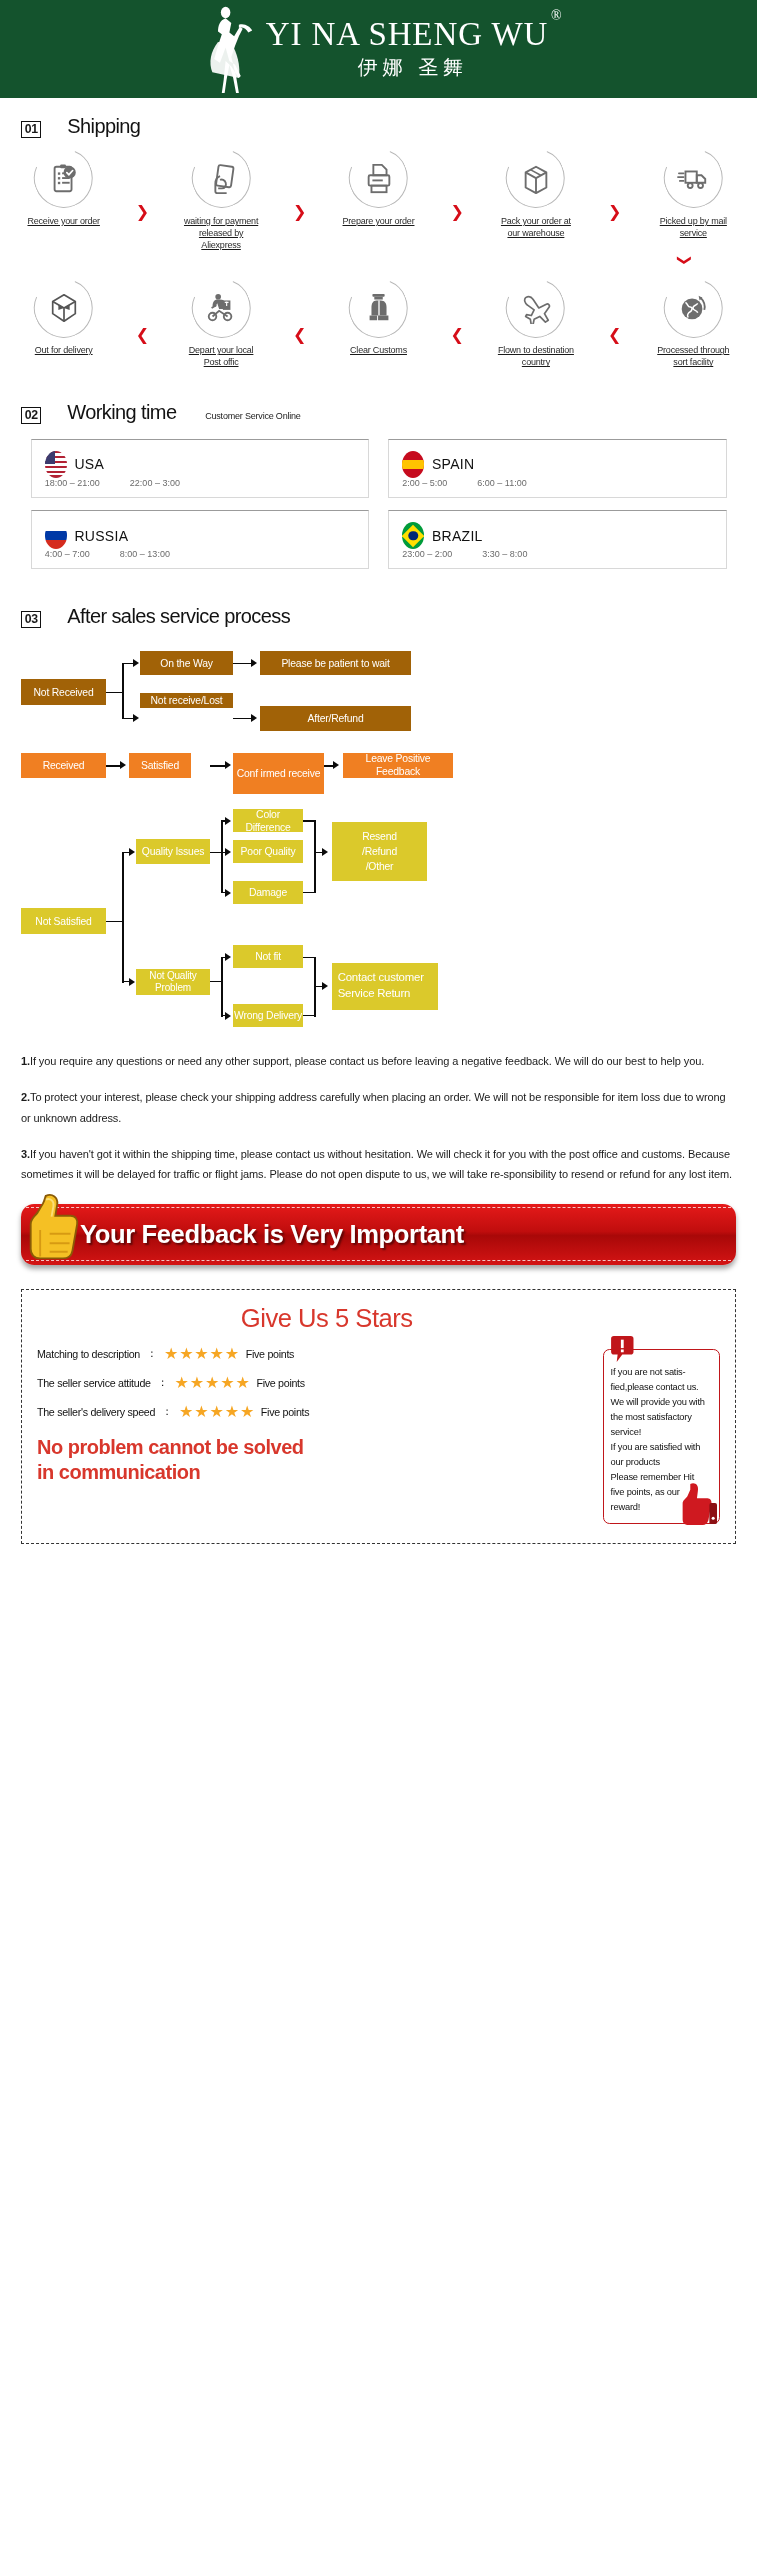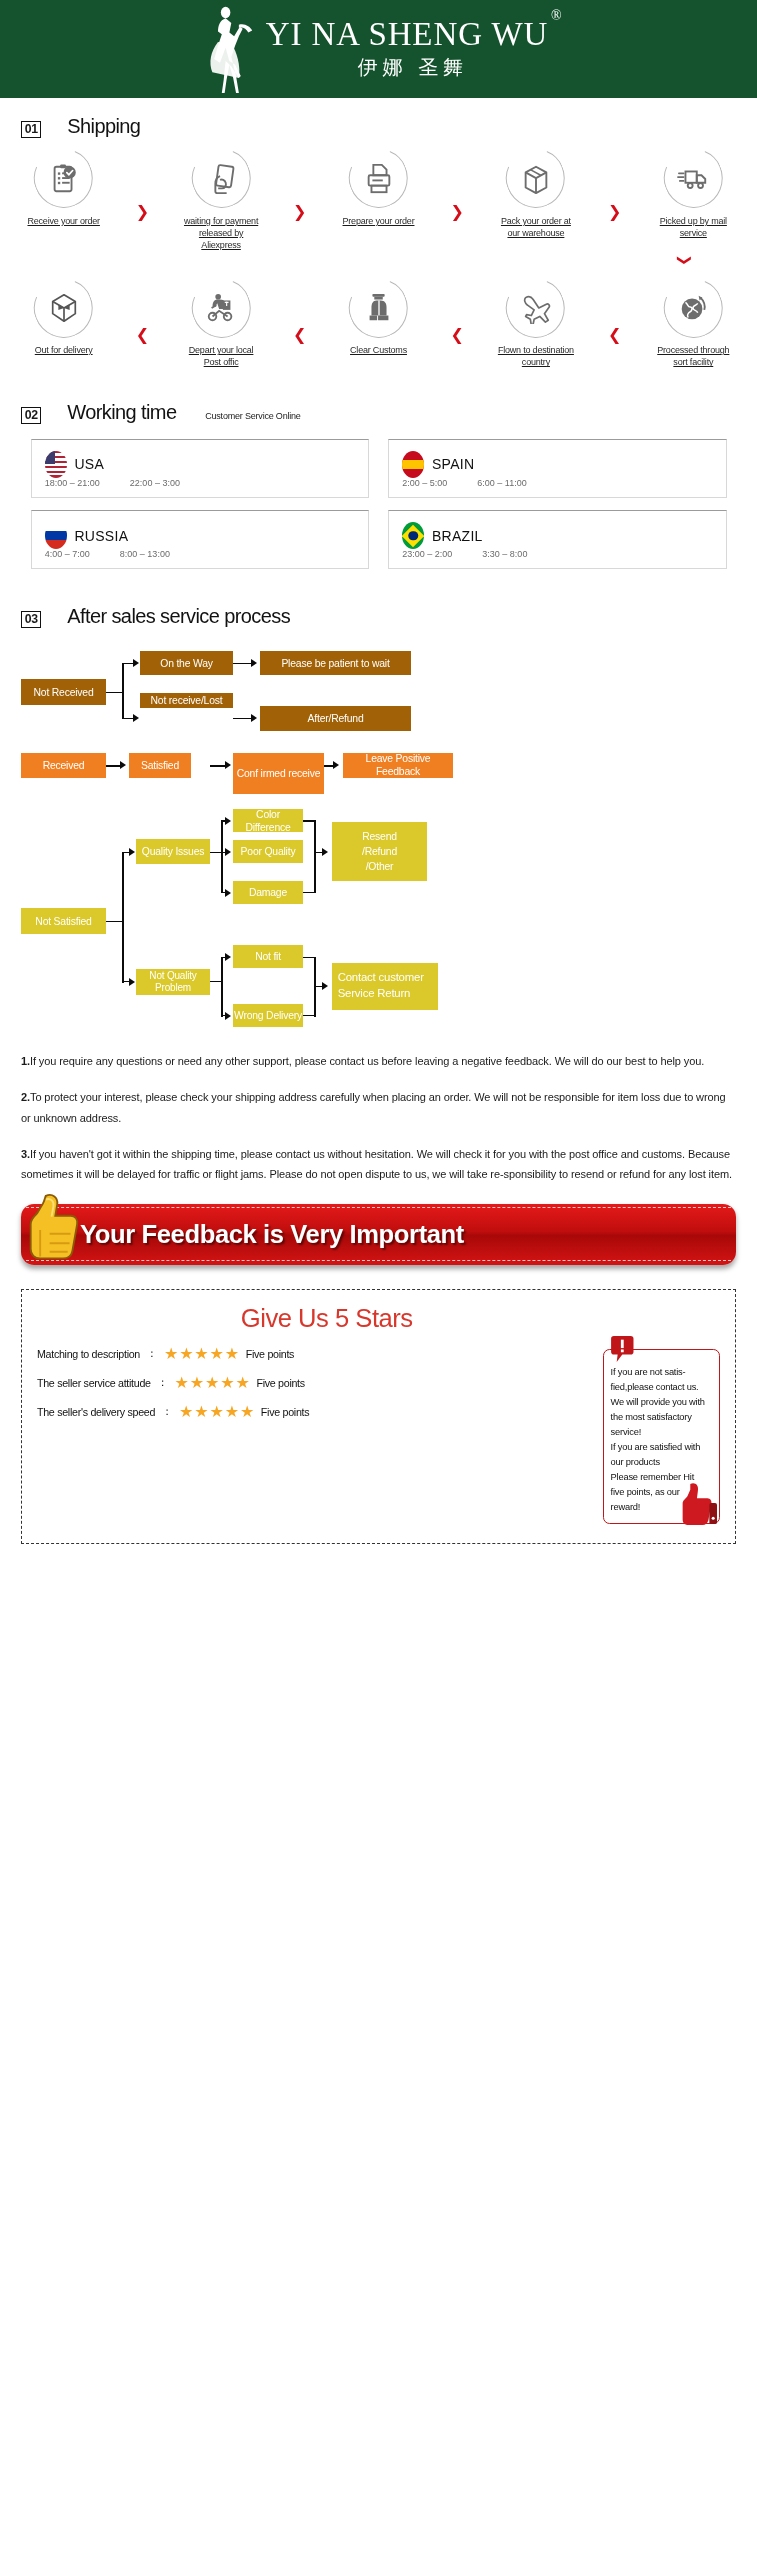--- a/index.html
+++ b/index.html
@@ -705,20 +705,24 @@
           <span class="rate-stars">
             <span>★</span>
             <span>★</span>
             <span>★</span>
             <span>★</span>
             <span>★</span>
           </span>
           <span class="rate-points">Five points</span>
         </div>
 
+        <div class="stars-slogan">
+          <div>No problem cannot be solved</div>
+          <div>in communication</div>
+        </div>
       </div>
 
       <div class="warn-box">
         <svg class="warn-bang" viewBox="0 0 26 30">
           <path d="M4 1 l18 0 c2 0 3 1 3 3 l0 14 c0 2 -1 3 -3 3 l-9 0 l-6 8 l1 -8 l-4 0 c-2 0 -3 -1 -3 -3 l0 -14 c0 -2 1 -3 3 -3 z" fill="#c0161a"></path>
           <rect x="11.5" y="5" width="3" height="9" fill="#fff"></rect>
           <rect x="11.5" y="15.5" width="3" height="3" fill="#fff"></rect>
         </svg>
         <div class="warn-text">
           <div>If you are not satis-</div>

